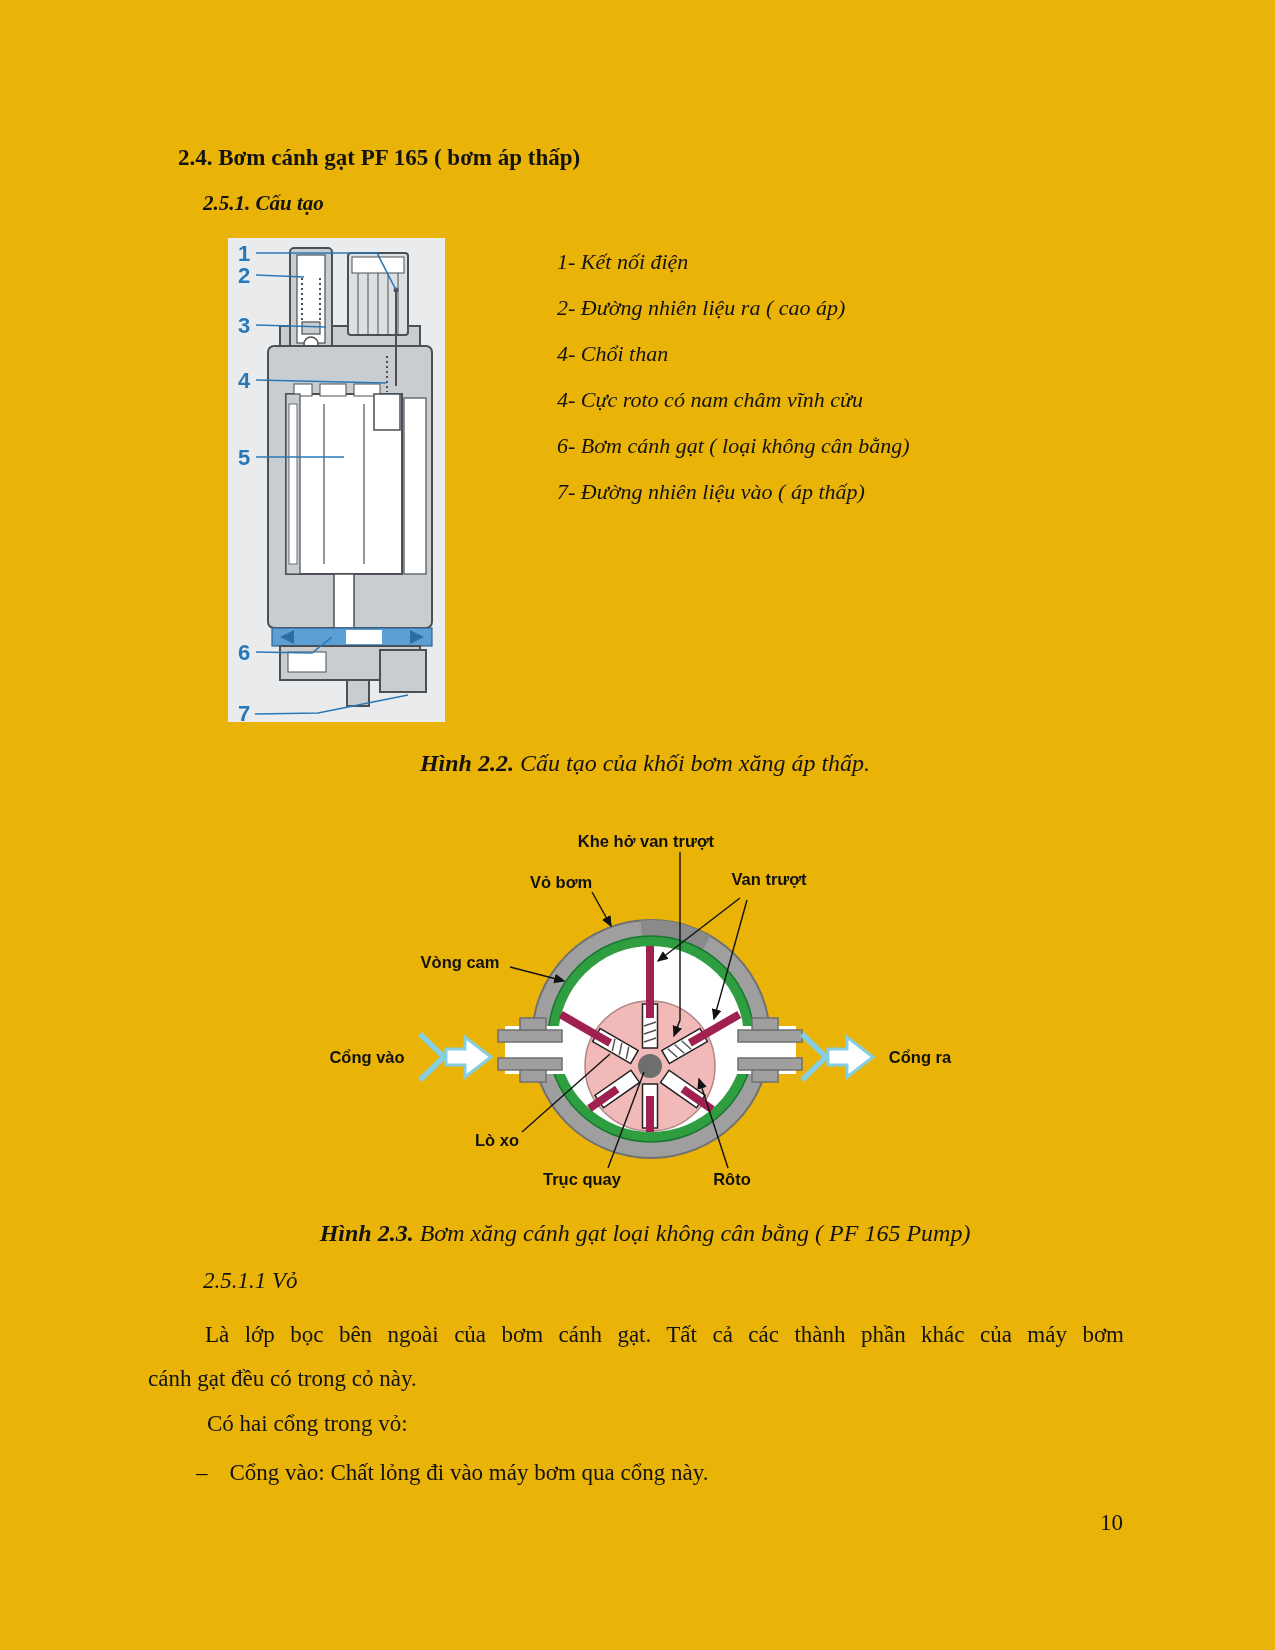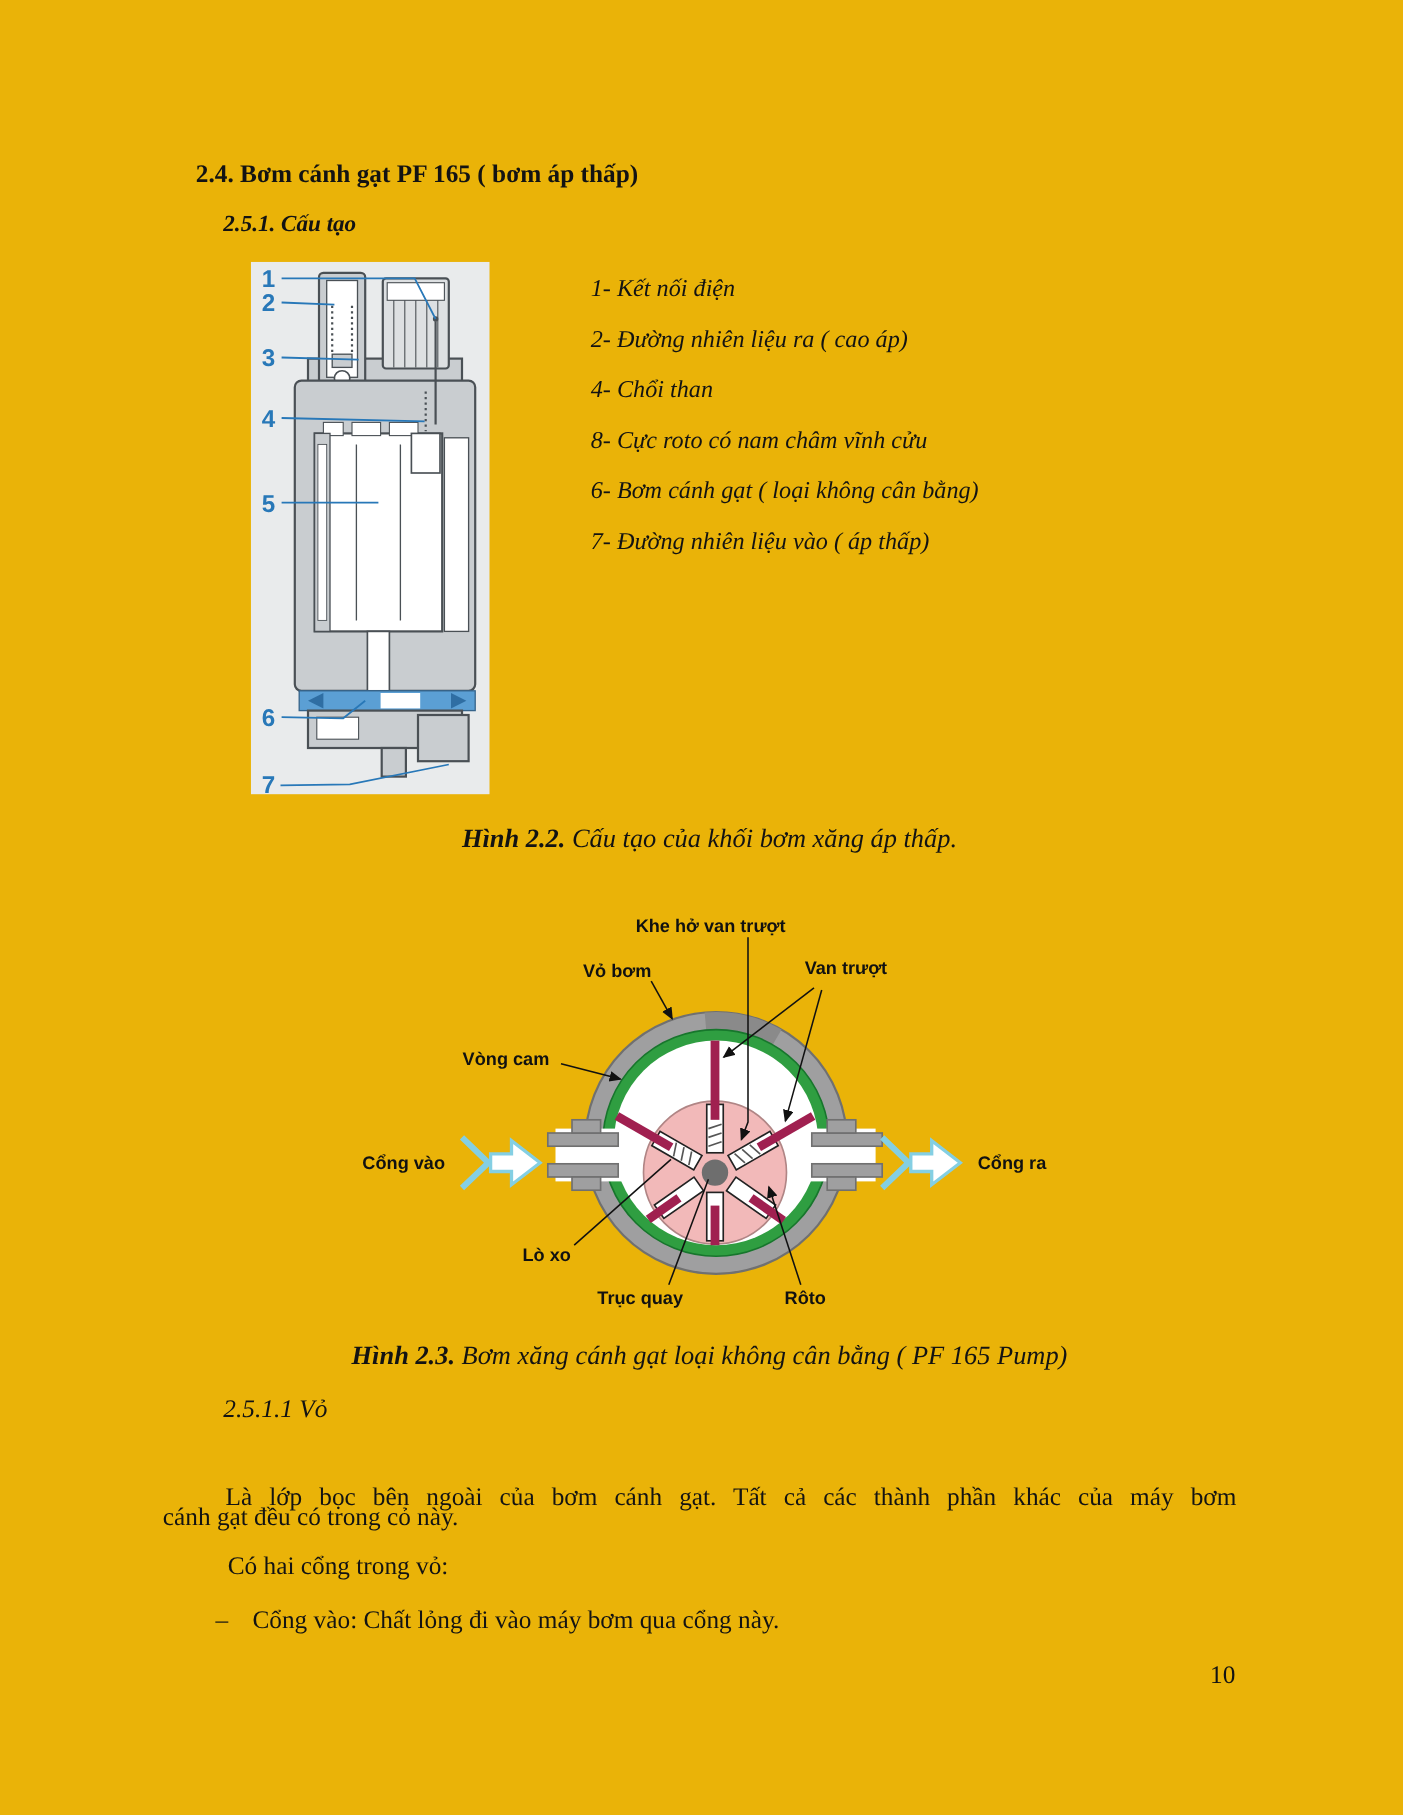--- a/index.html
+++ b/index.html
@@ -4,21 +4,21 @@
 <style>
   html,body{margin:0;padding:0;background:#ffffff;}
   .page{position:relative;width:1275px;height:1650px;background:#eab308;overflow:hidden;
         font-family:"Liberation Serif", serif;color:#131313;}
   .abs{position:absolute;}
   .h1{font-size:23px;font-weight:bold;}
   .h2{font-size:21px;font-weight:bold;font-style:italic;}
   .body-text{font-size:23px;}
   .caption{font-size:24px;font-style:italic;text-align:center;}
   .caption b{font-weight:bold;}
-  .legend{font-size:22px;font-style:italic;line-height:46px;white-space:nowrap;}
+  .legend{font-size:22px;font-style:italic;line-height:46px;white-space:nowrap;margin-left:20px;}
   .justify-line{text-align:justify;text-align-last:justify;}
   .pagenum{font-size:23px;text-align:center;}
   svg text.fig2label{font-family:"Liberation Sans", sans-serif;font-weight:bold;font-size:16.5px;fill:#111;text-anchor:middle;}
   svg text.fig1num{font-family:"Liberation Sans", sans-serif;font-weight:bold;font-size:22px;fill:#2878b8;text-anchor:middle;}
 </style>
 </head>
 <body>
 
 <div class="page">
 
@@ -93,21 +93,21 @@
       <text class="fig1num" x="16" y="227">5</text>
       <text class="fig1num" x="16" y="422">6</text>
       <text class="fig1num" x="16" y="483">7</text>
     </svg>
   </div>
 
   <div class="abs legend" style="left:537px;top:239px;">
     <div>1- Kết nối điện</div>
     <div>2- Đường nhiên liệu ra ( cao áp)</div>
     <div>4- Chổi than</div>
-    <div>8- Cực roto có nam châm vĩnh cửu</div>
+    <div>4- Cực roto có nam châm vĩnh cửu</div>
     <div>6- Bơm cánh gạt ( loại không cân bằng)</div>
     <div>7- Đường nhiên liệu vào ( áp thấp)</div>
   </div>
 
   <div class="abs caption" style="left:140px;top:750px;width:1010px;">
     <b>Hình 2.2.</b><span> Cấu tạo của khối bơm xăng áp thấp.</span>
   </div>
 
   <div class="abs" style="left:300px;top:820px;">
     <svg width="680" height="380" viewBox="0 0 680 380">
@@ -205,21 +205,21 @@
       <text class="fig2label" x="432" y="365">Rôto</text>
     </svg>
   </div>
 
   <div class="abs caption" style="left:140px;top:1220px;width:1010px;">
     <b>Hình 2.3.</b><span> Bơm xăng cánh gạt loại không cân bằng ( PF 165 Pump)</span>
   </div>
 
   <div class="abs body-text" style="left:203px;top:1268px;font-style:italic;text-align:right;">2.5.1.1 Vỏ</div>
 
-  <div class="abs body-text justify-line" style="left:148px;top:1322px;width:976px;text-indent:57px;margin-top:26px;">Là lớp bọc bên ngoài của bơm cánh gạt. Tất cả các thành phần khác của máy bơm</div>
+  <div class="abs body-text justify-line" style="left:148px;top:1322px;width:976px;text-indent:57px;">Là lớp bọc bên ngoài của bơm cánh gạt. Tất cả các thành phần khác của máy bơm</div>
   <div class="abs body-text" style="left:148px;top:1366px;">cánh gạt đều có trong cỏ này.</div>
   <div class="abs body-text" style="left:207px;top:1411px;">Có hai cổng trong vỏ:</div>
 
   <div class="abs body-text" style="left:196px;top:1460px;">
     <span>–</span><span style="display:inline-block;width:22px;"></span><span>Cổng vào: Chất lỏng đi vào máy bơm qua cổng này.</span>
   </div>
 
   <div class="abs pagenum" style="left:1100px;top:1510px;">10</div>
 
 </div>

